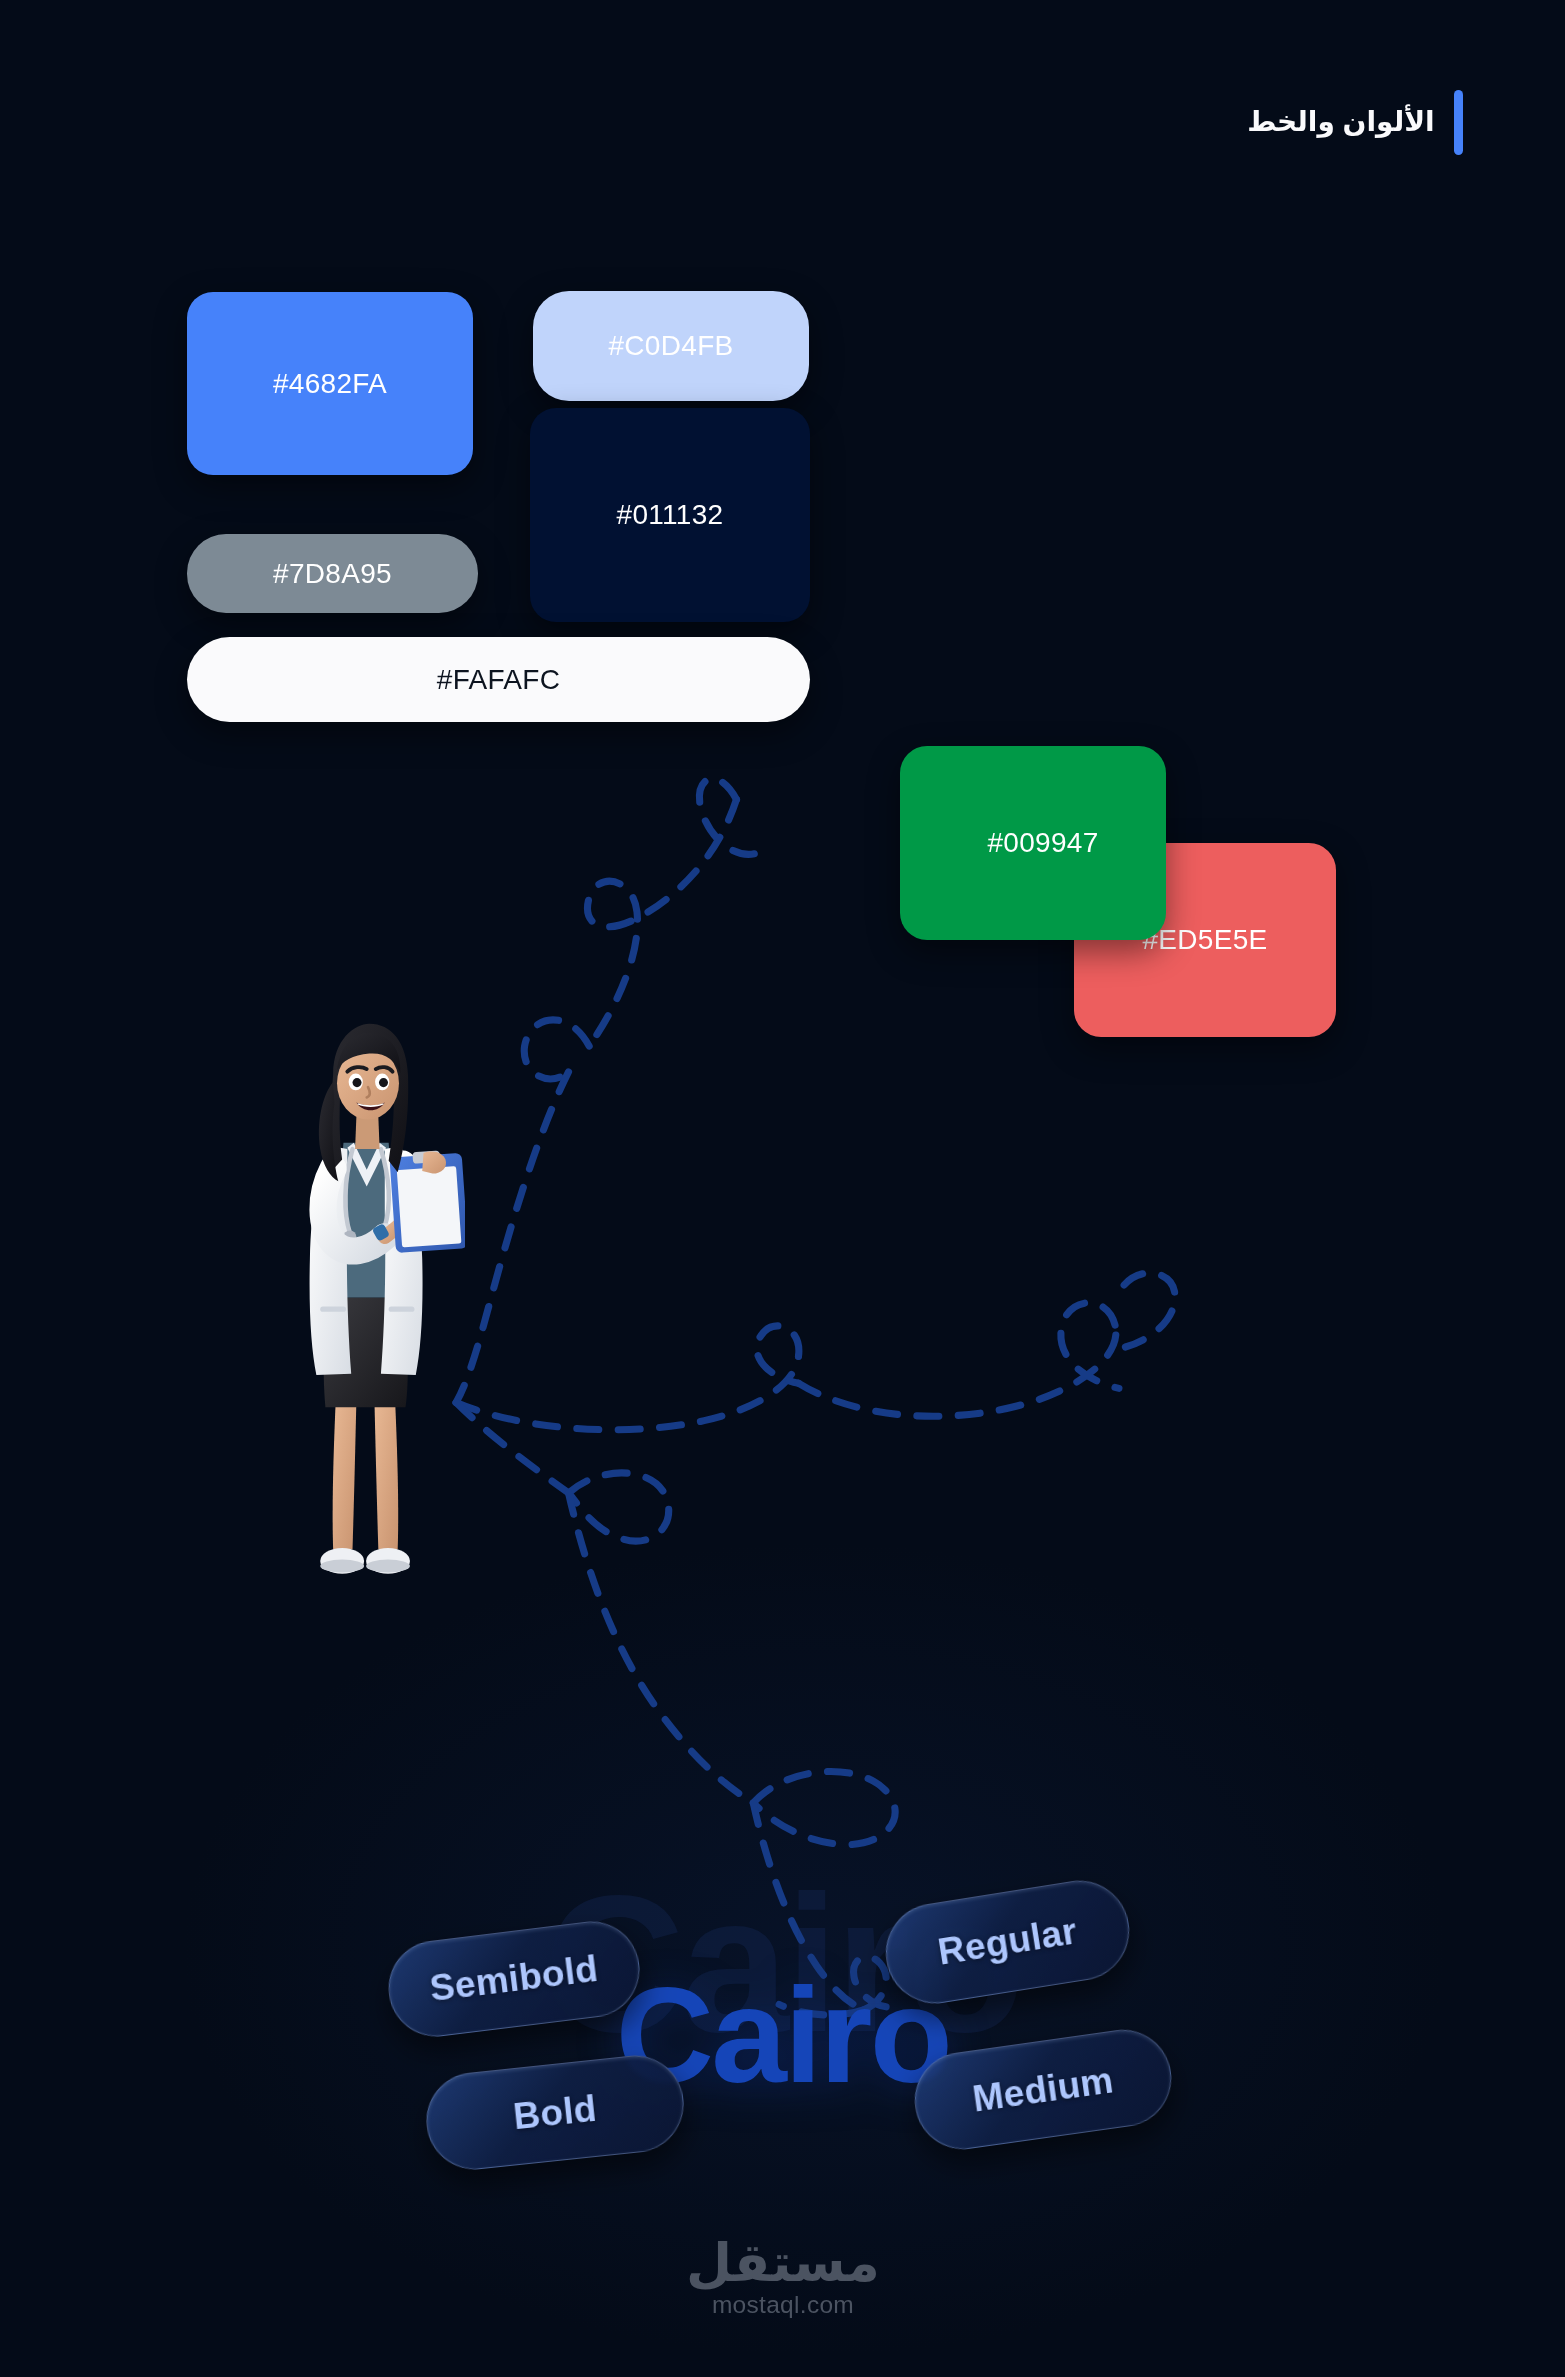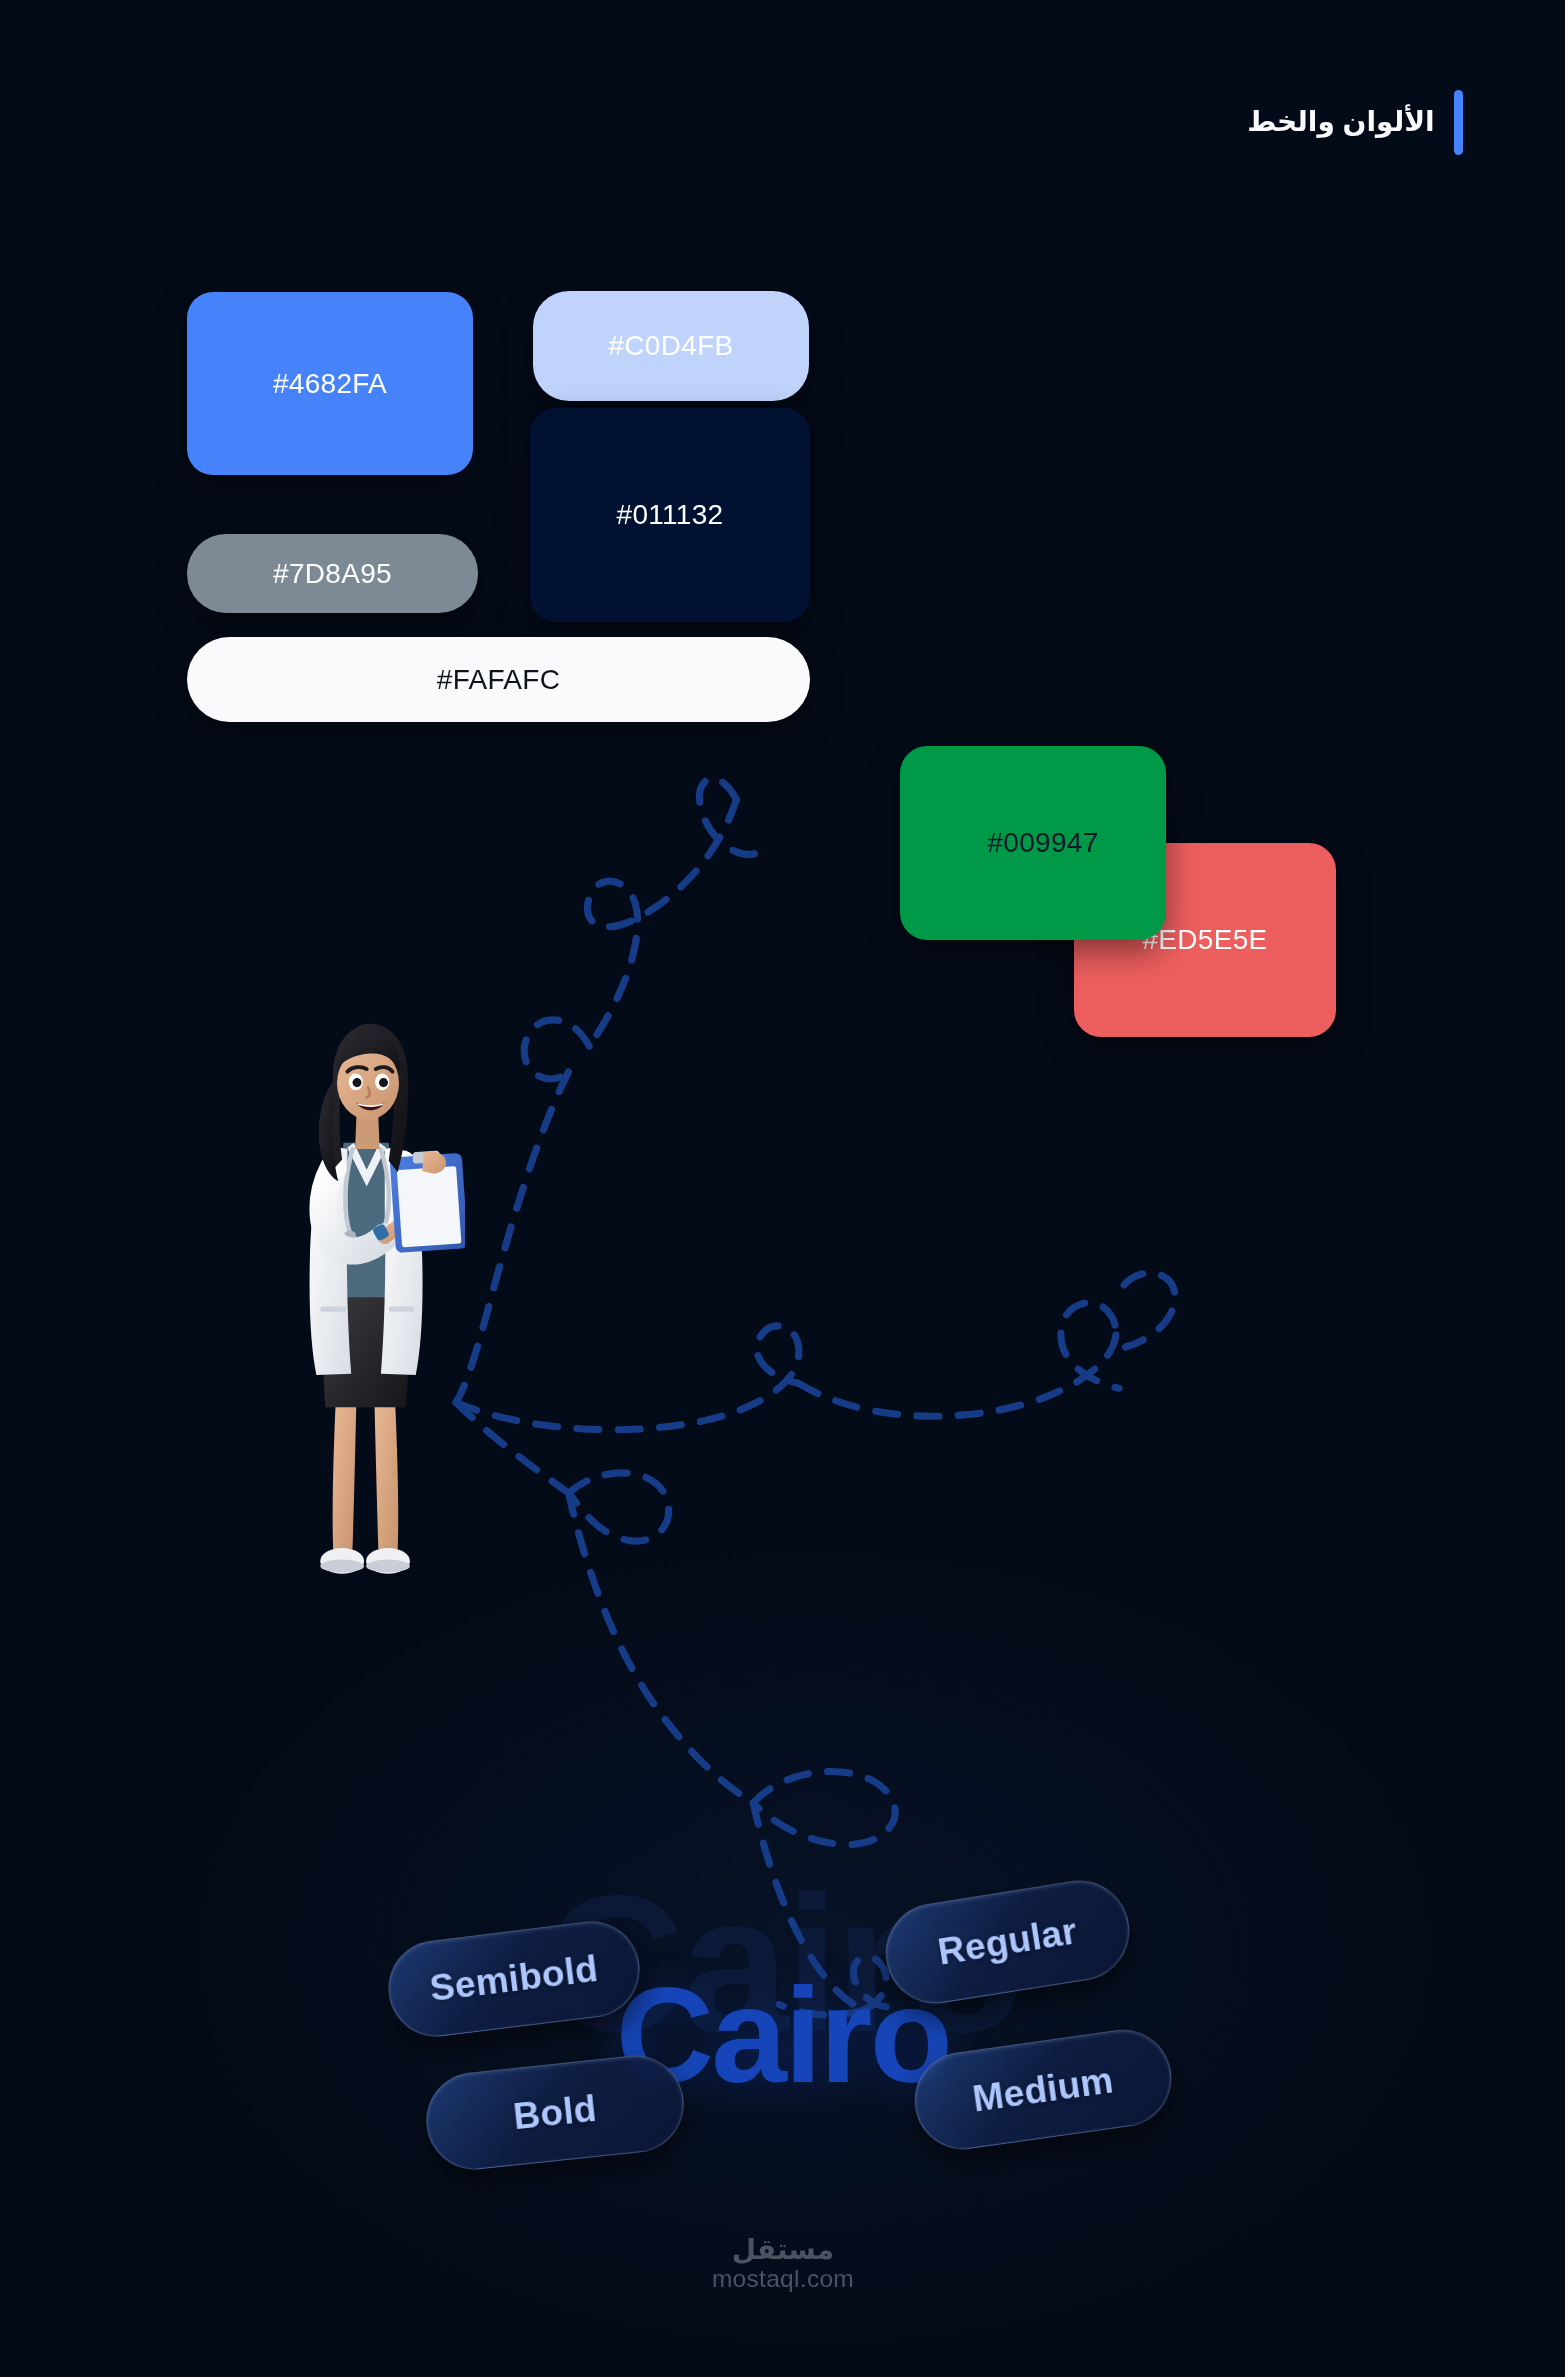--- a/index.html
+++ b/index.html
@@ -97,21 +97,21 @@
     width: 623px; height: 85px;
     border-radius: 43px;
     background: #fafafc;
     color: #0d1420;
   }
   .sw-green {
     left: 900px; top: 746px;
     width: 266px; height: 194px;
     border-radius: 27px;
     background: #009947;
-    color: #0f172a;
+    color: #ffffff;
     z-index: 3;
     padding-left: 20px;
   }
   .sw-red {
     left: 1074px; top: 843px;
     width: 262px; height: 194px;
     border-radius: 27px;
     background: #ed5e5e;
     color: #ffffff;
     z-index: 2;
@@ -224,21 +224,21 @@
   .footer-logo {
     position: absolute;
     left: 50%;
     transform: translateX(-50%);
     top: 2235px;
     width: 271px;
     text-align: center;
     z-index: 6;
   }
   .footer-ar {
-    font-size: 28px;
+    font-size: 53px;
     font-weight: 700;
     color: #4b5361;
     line-height: 1.05;
     letter-spacing: -0.6px;
     direction: rtl;
   }
   .footer-en {
     margin-top: 1.3px;
     font-size: 24.5px;
     font-weight: 400;

